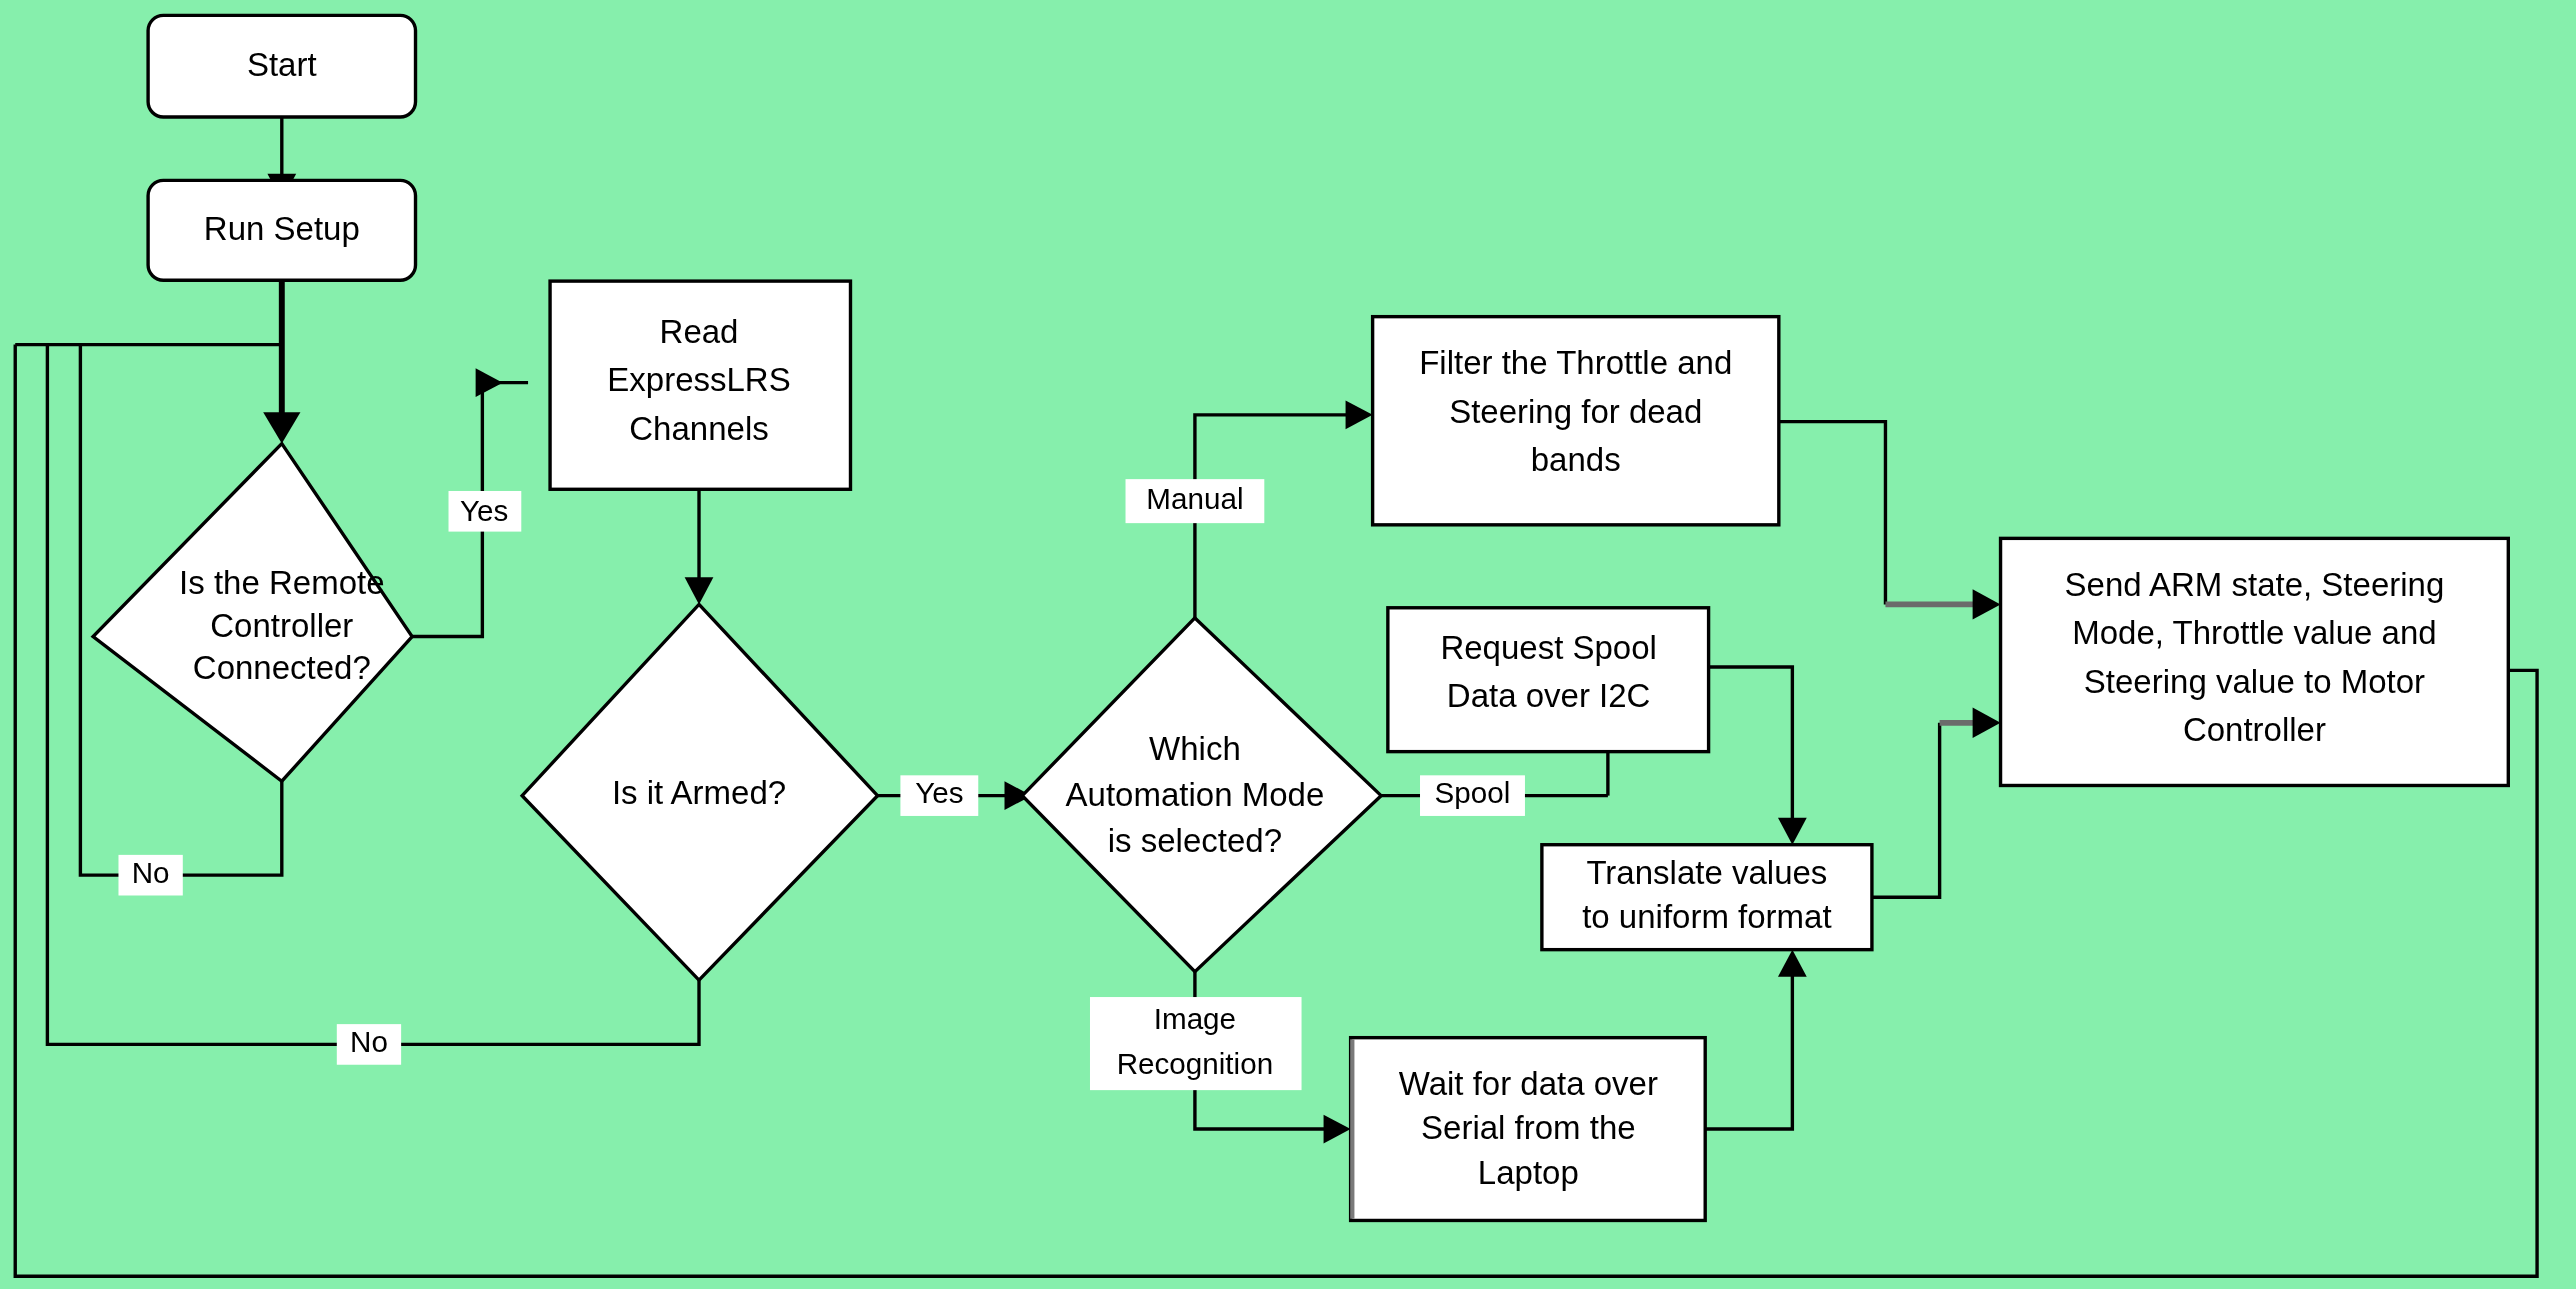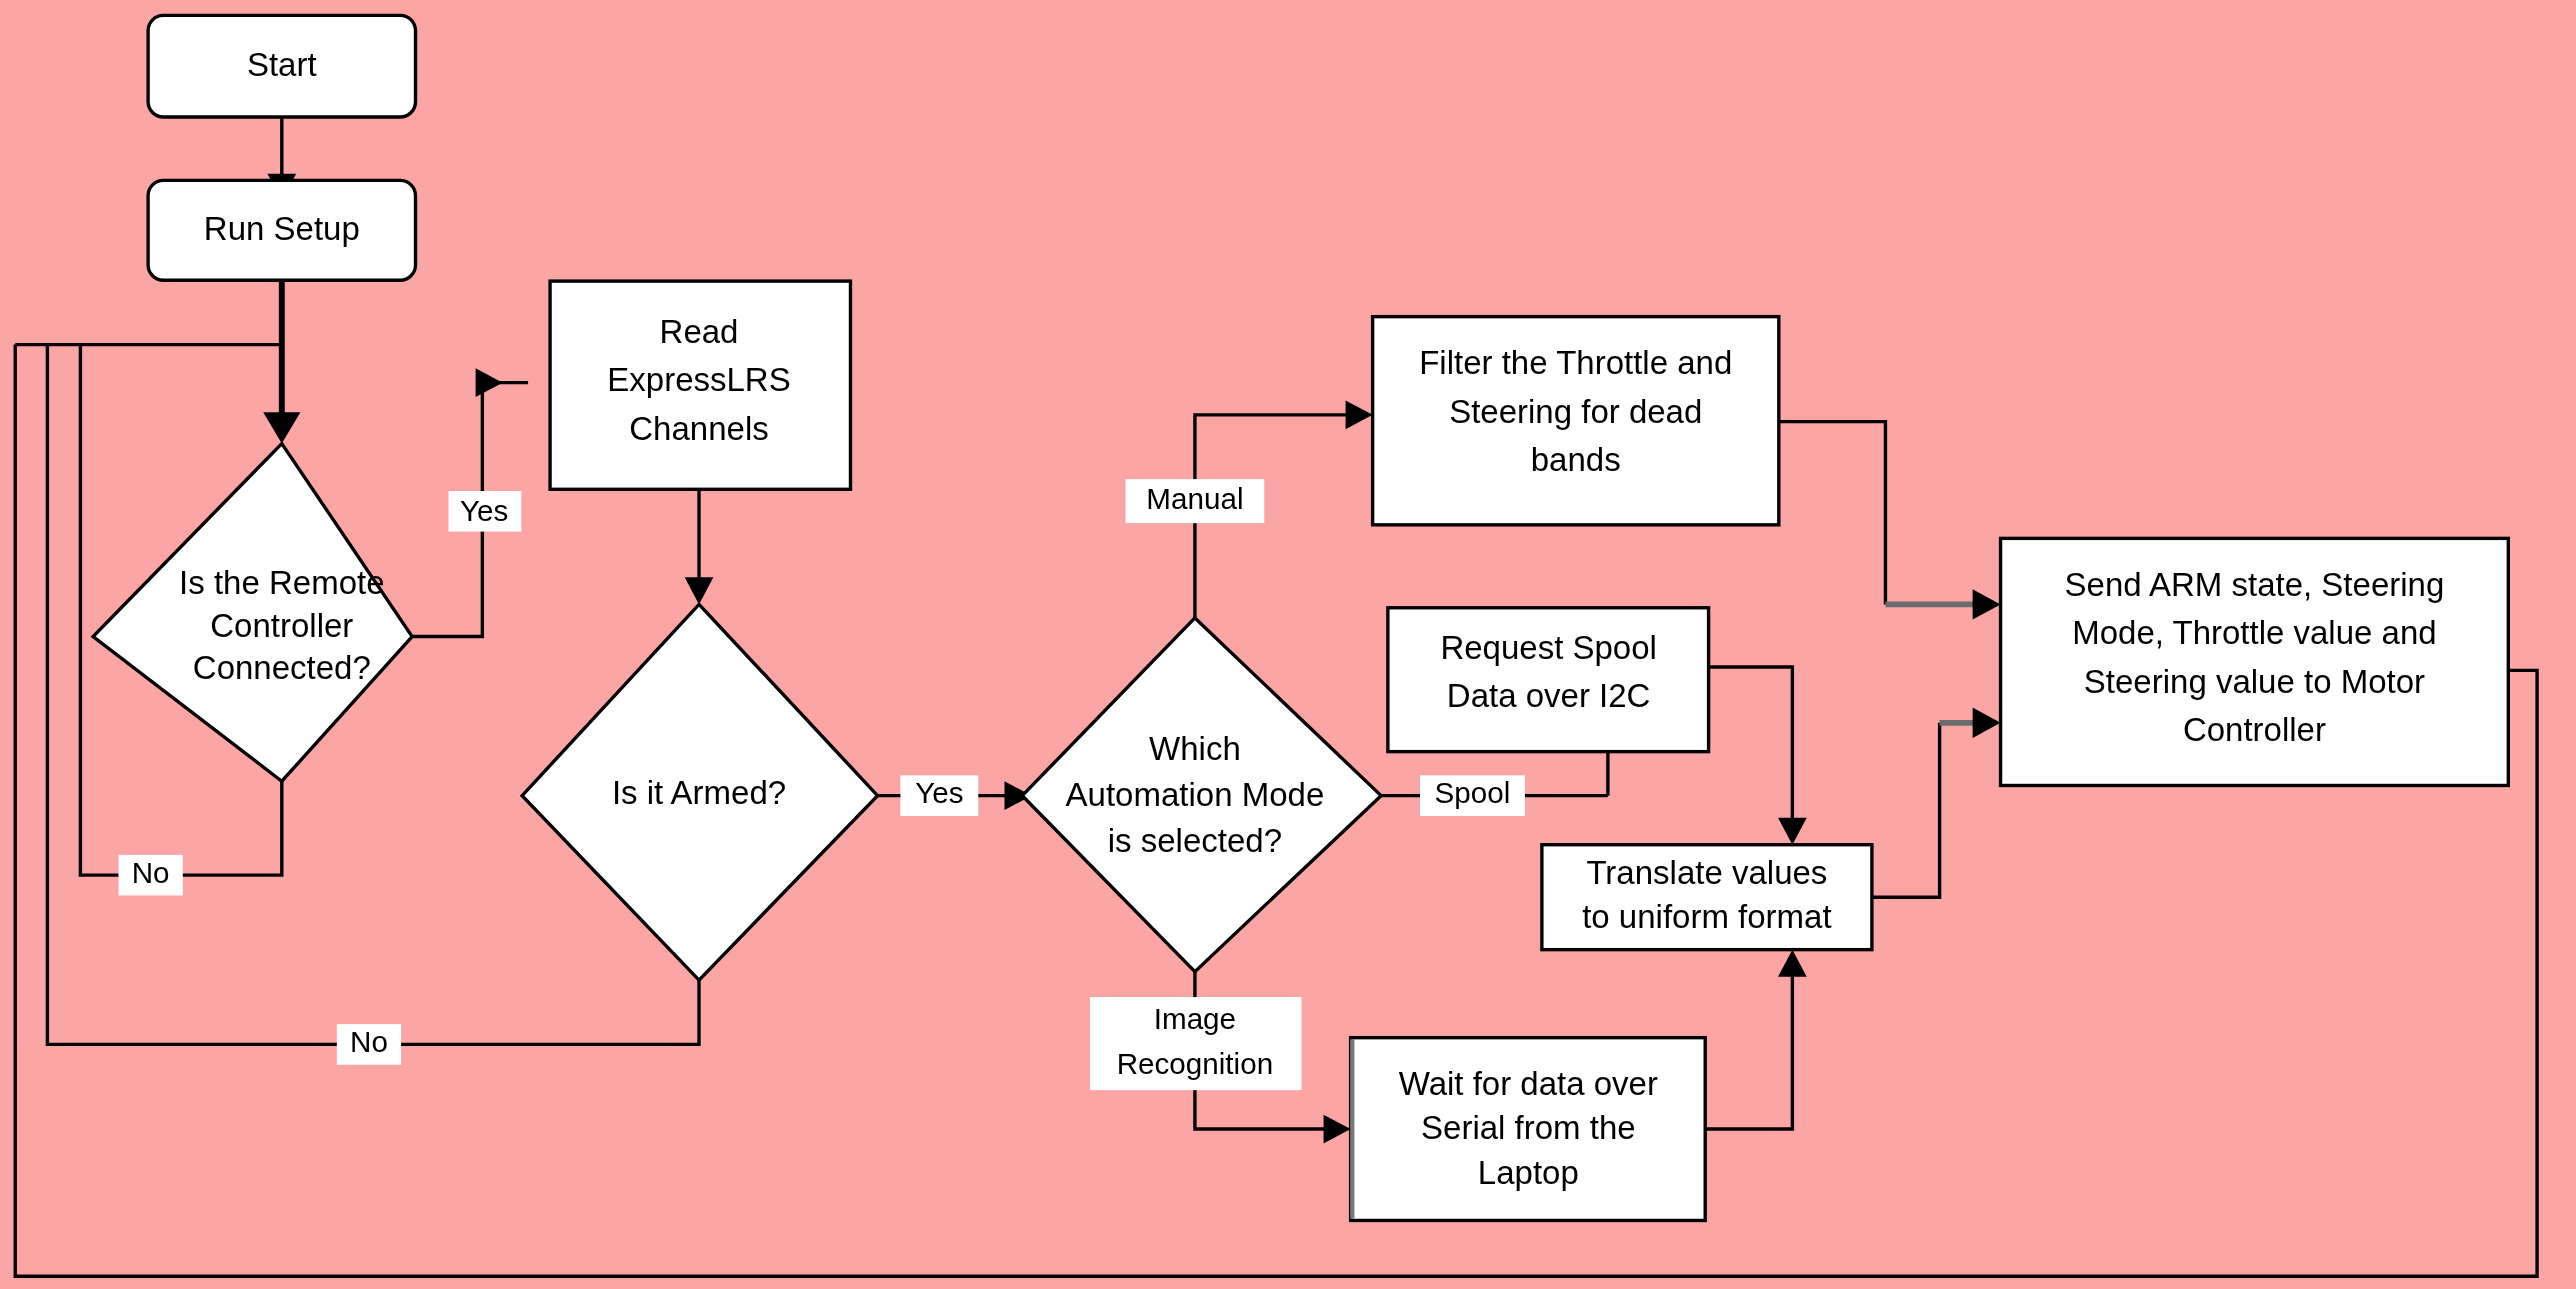--- a/index.html
+++ b/index.html
@@ -10,21 +10,21 @@
   body {
     width: 2576px;
     height: 1290px;
     font-family: "Liberation Sans", sans-serif;
     overflow: hidden;
   }
   #flowchart-root {
     position: relative;
     width: 2576px;
     height: 1290px;
-    background: #fca5a5;
+    background: #86efac;
   }
   svg#diagram {
     position: absolute;
     top: 0;
     left: 0;
     width: 2576px;
     height: 1290px;
     display: block;
   }
   .node-shape {

